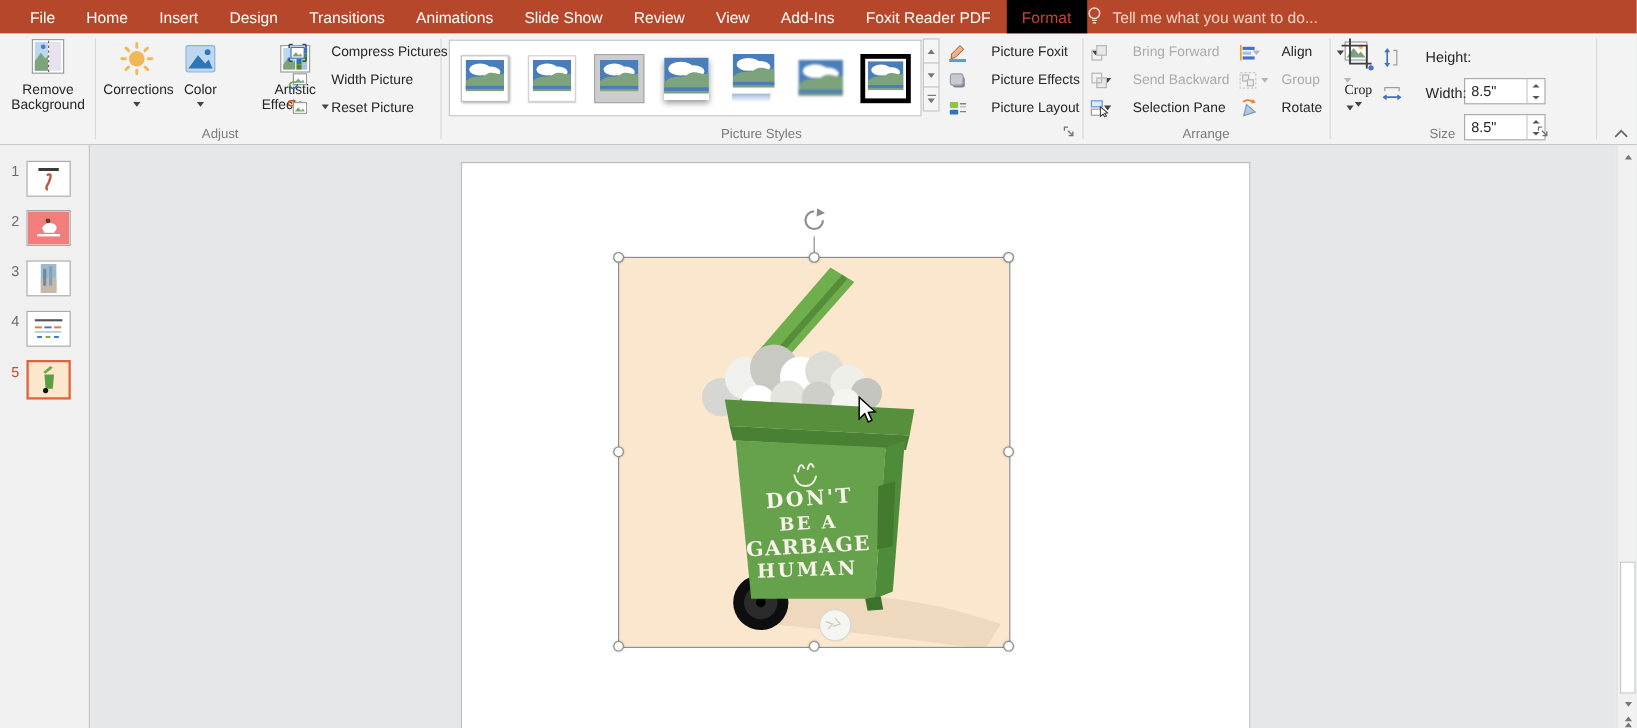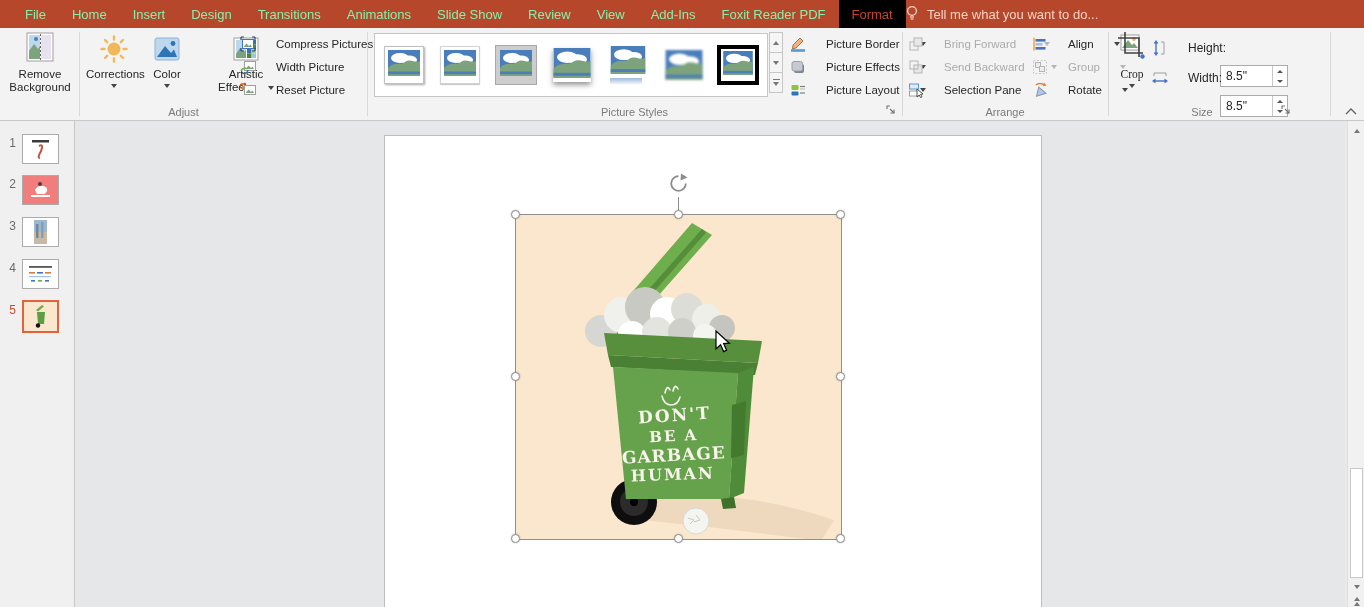--- a/index.html
+++ b/index.html
@@ -3,21 +3,21 @@
 <meta charset="utf-8">
 <style>
   * { margin:0; padding:0; box-sizing:border-box; }
   html,body { width:1364px; height:607px; overflow:hidden; }
   body { font-family:"Liberation Sans", sans-serif; background:#E8E9E9; }
   .app { position:relative; width:1364px; height:607px; }
 
   
   .titlebar { position:absolute; left:0; top:0; width:1364px; height:28px; background:#B7472A; display:flex; align-items:stretch; }
   .tabs { display:flex; align-items:stretch; padding-left:12px; }
-  .tab { display:flex; align-items:center; padding:0 13px; color:#86efac; font-size:13px; white-space:nowrap; cursor:default; }
+  .tab { display:flex; align-items:center; padding:0 13px; color:#ffffff; font-size:13px; white-space:nowrap; cursor:default; }
   .tab.active { background:#000000; color:#C8432C; }
   .tellme { position:absolute; left:905px; top:0; height:28px; display:flex; align-items:center; gap:8px; color:rgba(255,235,225,0.85); font-size:13px; }
   .titlebar-right { position:absolute; right:0; top:0; height:28px; display:flex; align-items:stretch; }
   .signin { display:flex; align-items:center; padding:0 18px; color:#FFFFFF; font-size:13px; }
   .share { display:flex; align-items:center; gap:6px; padding:0 14px; background:#A23A1E; color:#FFFFFF; font-size:13px; }
 
   
   .ribbon { position:absolute; left:0; top:28px; width:1364px; height:93px; background:#F3F3F3; border-bottom:1px solid #C8C8C8; }
   .rsep { position:absolute; top:4px; height:84px; width:1px; background:#D9D9D9; }
   .grouplabel { position:absolute; bottom:2px; font-size:11px; color:#7A7A7A; text-align:center; }
@@ -278,21 +278,21 @@
           <span class="morebar"></span>
           <span class="tri-dn"></span>
         </div>
     </div>
 
     <div class="rowbtn" style="left:790px; top:5px;">
       <svg class="icon16" viewBox="0 0 16 16">
         <path d="M3,9 L10,2 L13,5 L6,12 L2.5,12.8 Z" fill="#F4B183" stroke="#8C5A2B" stroke-width="0.8"></path>
         <rect x="1" y="13.2" width="14" height="2.6" fill="#5B9BD5"></rect>
       </svg>
-      <span>Picture Border</span>
+      <span>Picture Foxit</span>
       <span class="dd"></span>
     </div>
     <div class="rowbtn" style="left:790px; top:28px;">
       <svg class="icon16" viewBox="0 0 16 16">
         <rect x="4" y="5" width="10" height="9" rx="2" fill="#7E848D"></rect>
         <rect x="2" y="2.5" width="10.5" height="9.5" rx="2" fill="#C6CAD0" stroke="#9AA0A8"></rect>
       </svg>
       <span>Picture Effects</span>
       <span class="dd"></span>
     </div>

